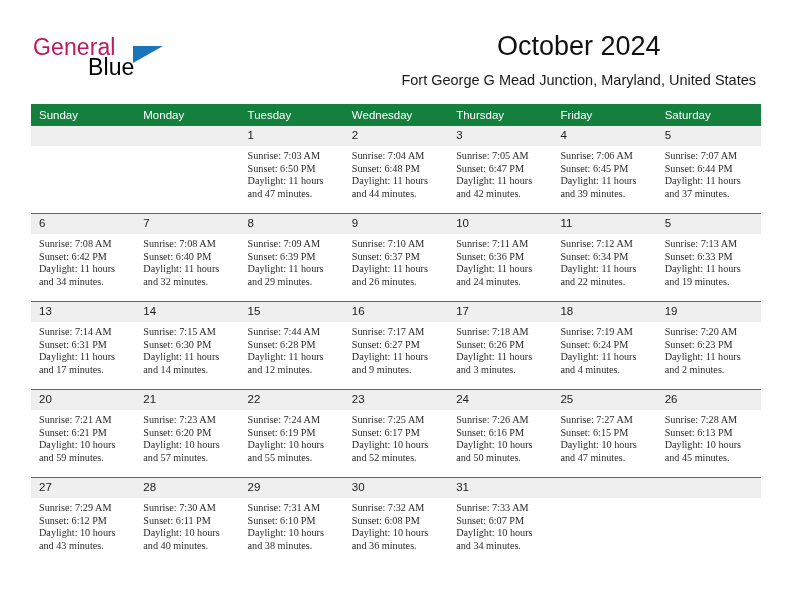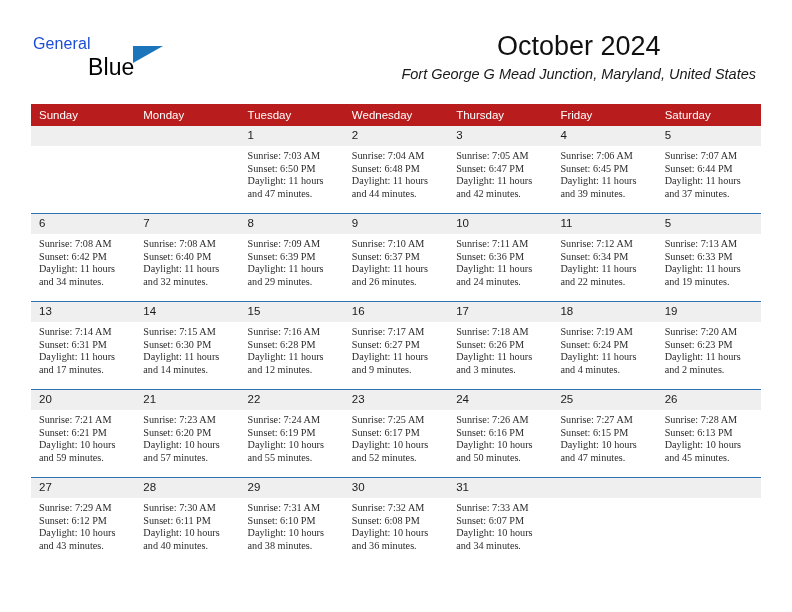--- a/index.html
+++ b/index.html
@@ -36,22 +36,22 @@
     left: 33px;
     top: 36px;
     width: 200px;
     height: 48px;
     line-height: 1;
   }
   .brand-general {
     position: absolute;
     left: 0;
     top: 0;
-    font-size: 16px;
-    color: #1d4ed8;
+    font-size: 23px;
+    color: #be185d;
     letter-spacing: 0.1px;
   }
   .brand-blue {
     position: absolute;
     left: 55px;
     top: 20px;
     font-size: 23px;
     color: #000000;
     letter-spacing: 0.1px;
   }
@@ -71,44 +71,43 @@
     top: 30px;
     text-align: center;
   }
   .month-title {
     font-size: 27px;
     color: #111111;
     line-height: 32px;
     white-space: nowrap;
   }
   .location-title {
-    margin-top: 3px;
+    margin-top: 9px;
     font-size: 14.5px;
     color: #1a1a1a;
     line-height: 18px;
     white-space: nowrap;
-    font-style: italic;
   }
 
   
   .calendar {
     position: absolute;
     left: 31px;
     top: 104px;
     width: 730px;
   }
 
   .cal-table {
     width: 730px;
     border-collapse: collapse;
     table-layout: fixed;
   }
 
   .cal-table th {
-    background: #b91c1c;
+    background: #15803d;
     color: #ffffff;
     font-size: 11.5px;
     font-weight: normal;
     text-align: left;
     padding: 5px 0 5px 8px;
     height: 11px;
     vertical-align: middle;
     border: none;
   }
 
@@ -352,21 +351,21 @@
                   <div>Sunset: 6:30 PM</div>
                   <div>Daylight: 11 hours</div>
                   <div>and 14 minutes.</div>
                 </div>
               </div>
             </td>
             <td>
               <div class="cell-inner">
                 <div class="daynum">15</div>
                 <div class="details">
-                  <div>Sunrise: 7:16 AM</div>
+                  <div>Sunrise: 7:44 AM</div>
                   <div>Sunset: 6:28 PM</div>
                   <div>Daylight: 11 hours</div>
                   <div>and 12 minutes.</div>
                 </div>
               </div>
             </td>
             <td>
               <div class="cell-inner">
                 <div class="daynum">16</div>
                 <div class="details">

